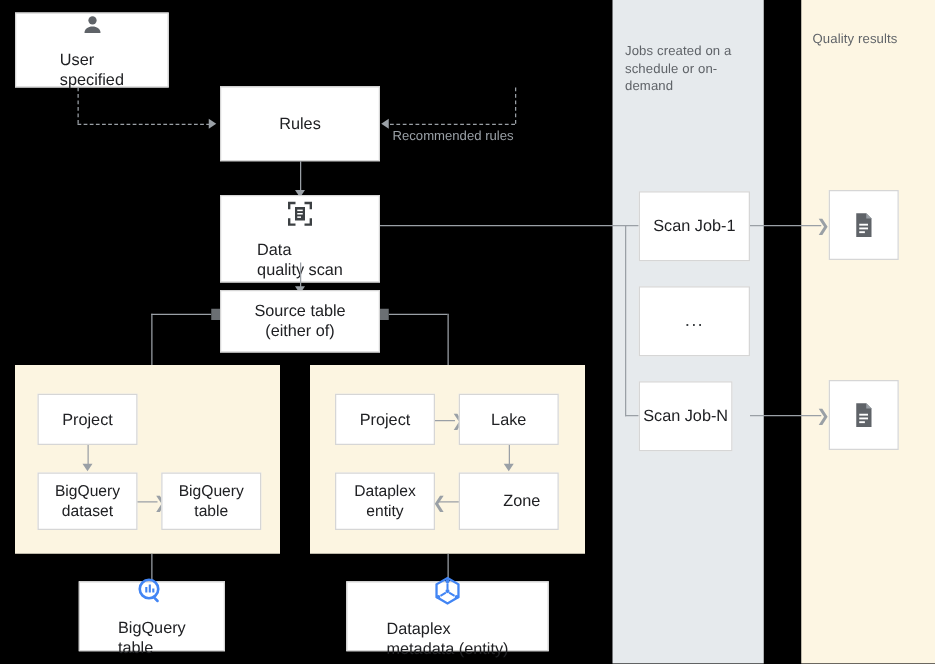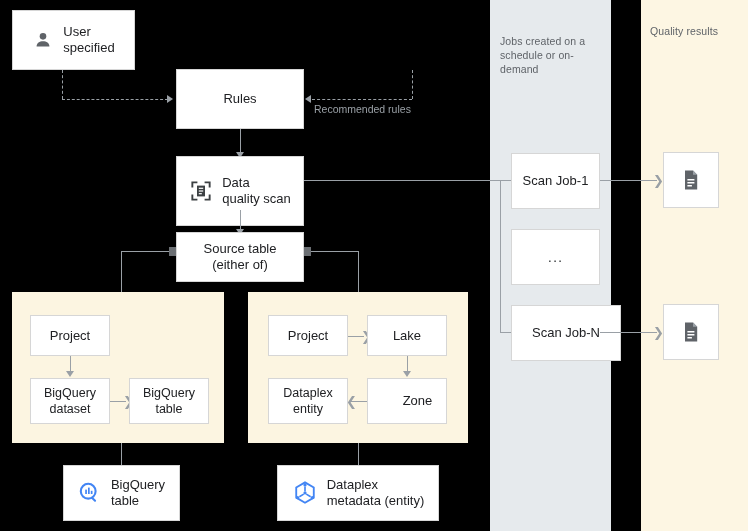--- a/index.html
+++ b/index.html
@@ -15,21 +15,21 @@
     position:absolute;color:#5f6368;font-size:10.5px;line-height:14px;
     letter-spacing:.1px;
   }
   .node{
     position:absolute;background:#fff;border:1px solid #d6d6d6;
     box-sizing:border-box;display:flex;align-items:center;justify-content:center;
     color:#202124;font-size:13px;line-height:16px;text-align:center;
   }
   .node.small{font-size:12.5px;}
   .node-icon{
-    display:flex;align-items:center;gap:9px;justify-content:center;
+    display:flex;align-items:center;gap:9px;justify-content:center;flex-direction:column;
   }
   .node-icon .lbl{text-align:left;}
   .ln{position:absolute;background:#9aa0a6;}
   .ln.h{height:1px;}
   .ln.v{width:1px;}
   .dash-h{position:absolute;height:0;border-top:1.5px dashed #9aa0a6;}
   .dash-v{position:absolute;width:0;border-left:1.5px dashed #9aa0a6;}
   .arrow{position:absolute;width:0;height:0;}
   .arrow.right{border-left:6px solid #9aa0a6;border-top:4.5px solid transparent;border-bottom:4.5px solid transparent;}
   .arrow.left{border-right:6px solid #9aa0a6;border-top:4.5px solid transparent;border-bottom:4.5px solid transparent;}
@@ -192,21 +192,21 @@
       <span class="lbl">Dataplex<br>metadata (entity)</span>
     </span>
   </div>
 
   <div class="node" style="left:511px;top:153px;width:89px;height:56px;">
     <span>Scan Job-1</span>
   </div>
   <div class="node" style="left:511px;top:229px;width:89px;height:56px;">
     <span class="dots">...</span>
   </div>
-  <div class="node" style="left:511px;top:305px;width:110px;height:56px;">
+  <div class="node" style="left:511px;top:305px;width:75px;height:56px;">
     <span>Scan Job-N</span>
   </div>
 
   <div class="ln h" style="left:600px;top:180px;width:57px;"></div>
   <div class="arrow-open" style="left:653px;top:174px;">❯</div>
   <div class="ln h" style="left:600px;top:332px;width:57px;"></div>
   <div class="arrow-open" style="left:653px;top:326px;">❯</div>
 
   <div class="node" style="left:663px;top:152px;width:56px;height:56px;">
     <span>

